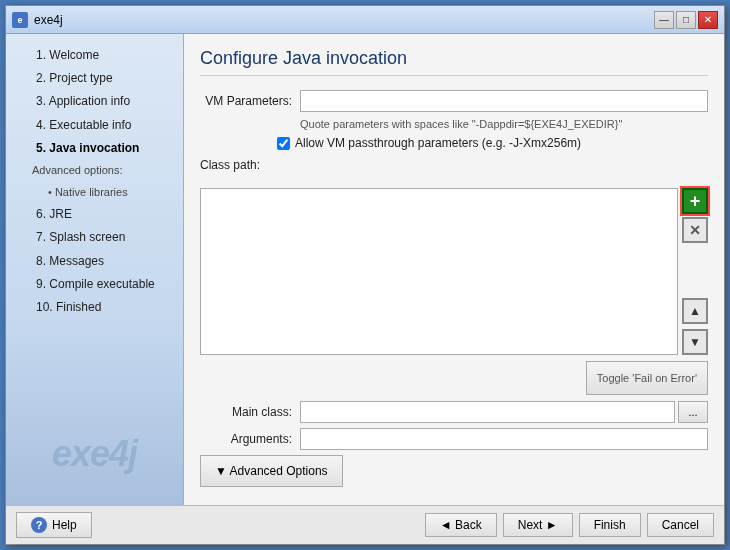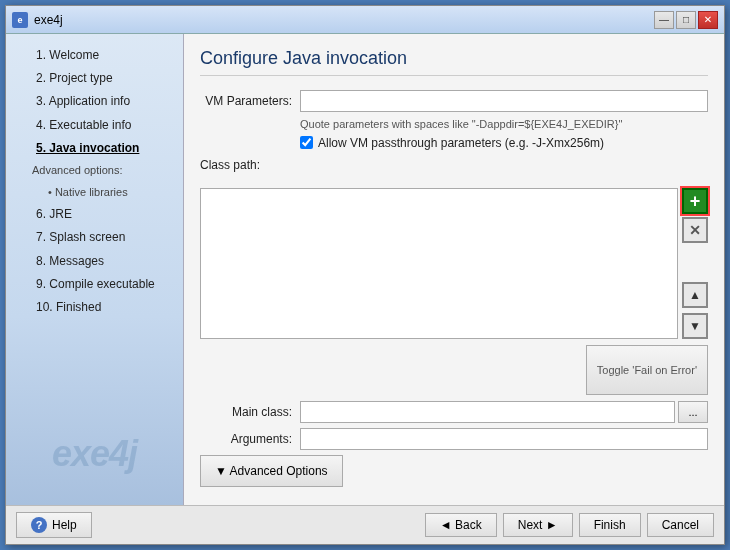--- a/index.html
+++ b/index.html
@@ -104,21 +104,20 @@
     .sidebar-item {
       padding: 2px 12px;
       cursor: pointer;
       color: #222;
       line-height: 1.6;
       margin-left: 18px;
     }
     .sidebar-item.active {
       font-weight: bold;
       color: #000;
-      text-decoration: underline;
     }
     .sidebar-item.sub {
       padding-left: 8px;
       color: #444;
       font-size: 11px;
     }
     .sidebar-item.subsub {
       padding-left: 24px;
       color: #444;
       font-size: 11px;
@@ -159,22 +158,22 @@
       font-size: 12px;
     }
     .hint-text {
       margin-left: 100px;
       font-size: 11px;
       color: #555;
       margin-bottom: 6px;
     }
     .checkbox-row {
       display: flex;
-      align-items: flex-start;
-      margin-left: 100px;
+      align-items: flex-end;
+      margin-left: 77px;
       margin-bottom: 8px;
       gap: 5px;
     }
     .checkbox-row input[type="checkbox"] {
       width: 13px;
       height: 13px;
     }
     .checkbox-label {
       font-size: 12px;
       color: #222;
@@ -232,21 +231,21 @@
       font-size: 12px;
       margin-top: 2px;
     }
     .spacer { flex: 1; }
     .toggle-row {
       display: flex;
       justify-content: flex-end;
       margin-bottom: 6px;
     }
     .toggle-btn {
-      padding: 18px 10px;
+      padding: 10px 10px;
       border: 1px solid #aaa;
       background: linear-gradient(to bottom, #f5f5f5, #e0e0e0);
       cursor: pointer;
       font-size: 11px;
       color: #555;
     }
     .main-class-row, .arguments-row {
       display: flex;
       align-items: center;
       margin-bottom: 5px;

